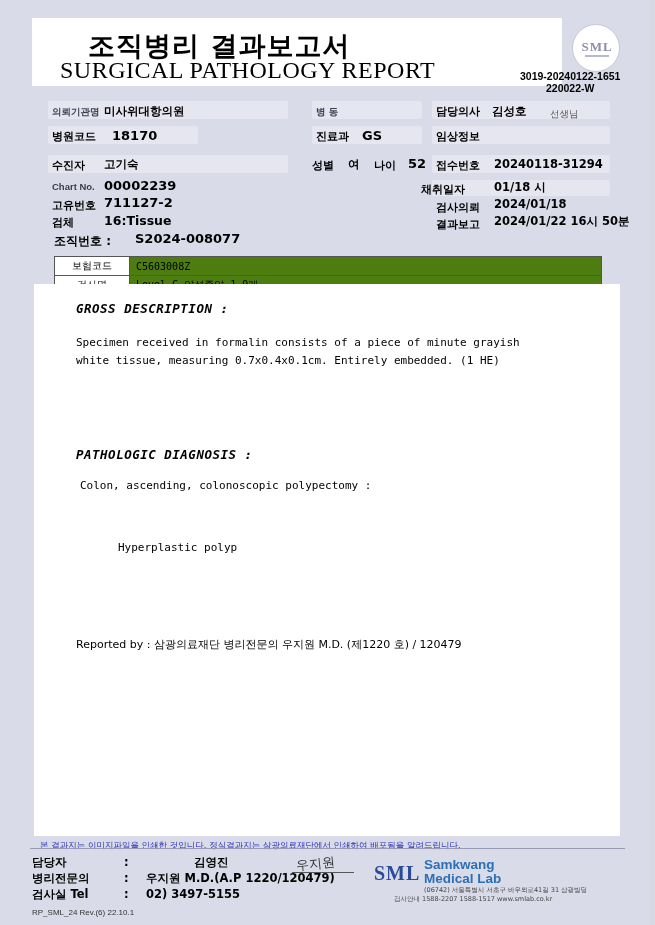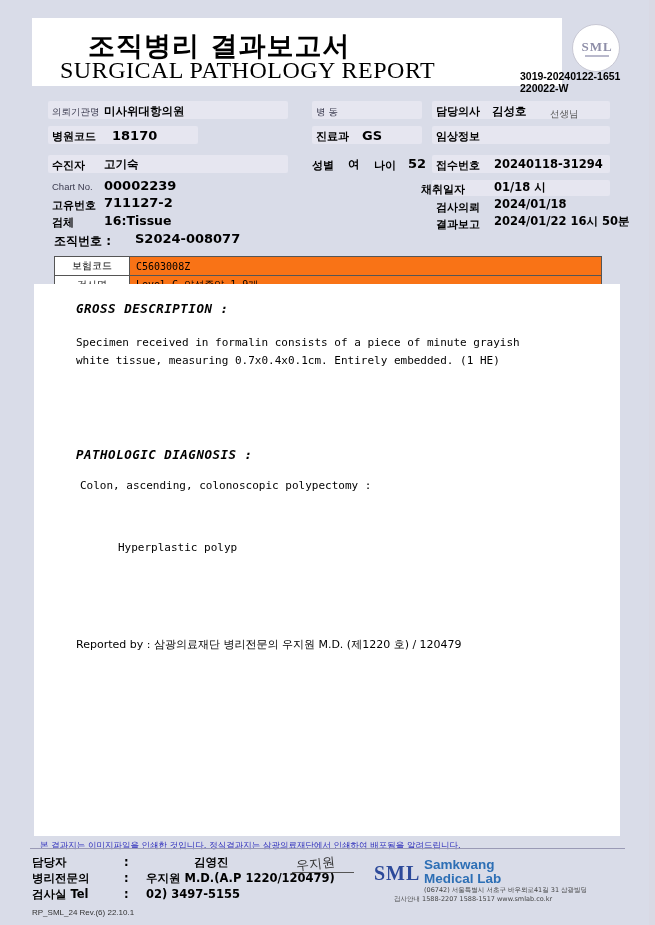--- a/index.html
+++ b/index.html
@@ -90,20 +90,21 @@
     text-align: left;
     font-family: "Liberation Sans", sans-serif;
   }
 
   
   .field-label {
     position: absolute;
     font-size: 9.5px;
     color: #3c3c50;
     font-family: "DejaVu Sans", sans-serif;
+    font-weight: bold;
   }
   .field-label.bold {
     font-size: 11px;
     font-weight: bold;
     color: #000;
   }
   .field-value {
     position: absolute;
     font-size: 11.5px;
     font-weight: bold;
@@ -121,21 +122,21 @@
     border-radius: 2px;
   }
 
   
   .ins-table {
     position: absolute;
     left: 54px;
     top: 256px;
     width: 548px;
     border-collapse: collapse;
-    background: #f97316;
+    background: #4d7c0f;
   }
   .ins-table td {
     border: 1px solid #555;
     font-size: 10px;
     padding: 2px 6px;
     font-family: "DejaVu Sans Mono", monospace;
     color: #000;
     height: 13px;
   }
   .ins-table td.lbl {
@@ -266,21 +267,21 @@
 <div class="page">
 
   <div class="header-band"></div>
   <div class="title-ko">조직병리 결과보고서</div>
   <div class="title-en">SURGICAL PATHOLOGY REPORT</div>
 
   <div class="logo-circle">
     <div class="sml-text">SML</div>
     <div class="sml-bar"></div>
   </div>
-  <div class="barcode-id" style="white-space:pre;">3019-20240122-1651
+  <div class="barcode-id" style="white-space:pre;text-align:center;">3019-20240122-1651
 220022-W</div>
 
   <div class="box" style="left:48px; top:101px; width:240px; height:18px;"></div>
   <div class="field-label" style="left:52px; top:106px;">의뢰기관명</div>
   <div class="field-value" style="left:104px; top:104px;">미사위대항의원</div>
 
   <div class="box" style="left:312px; top:101px; width:110px; height:18px;"></div>
   <div class="field-label" style="left:316px; top:106px;">병 동</div>
   <div class="field-value" style="left:360px; top:104px;"></div>
 

